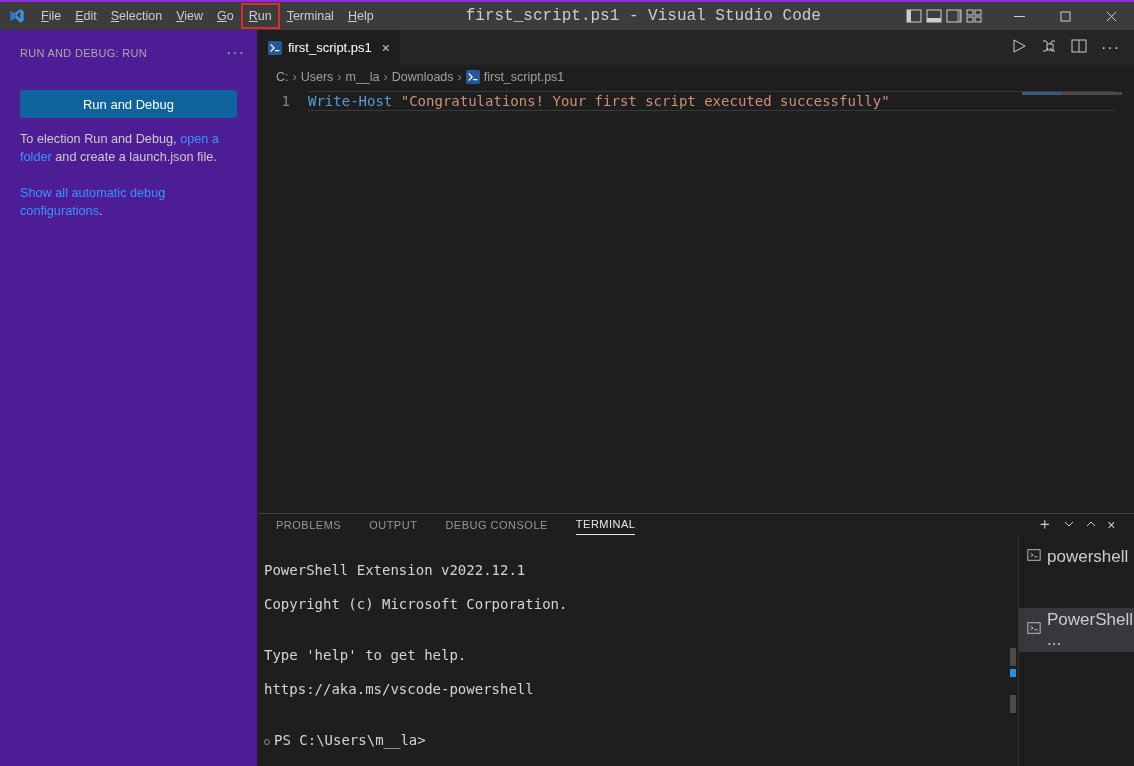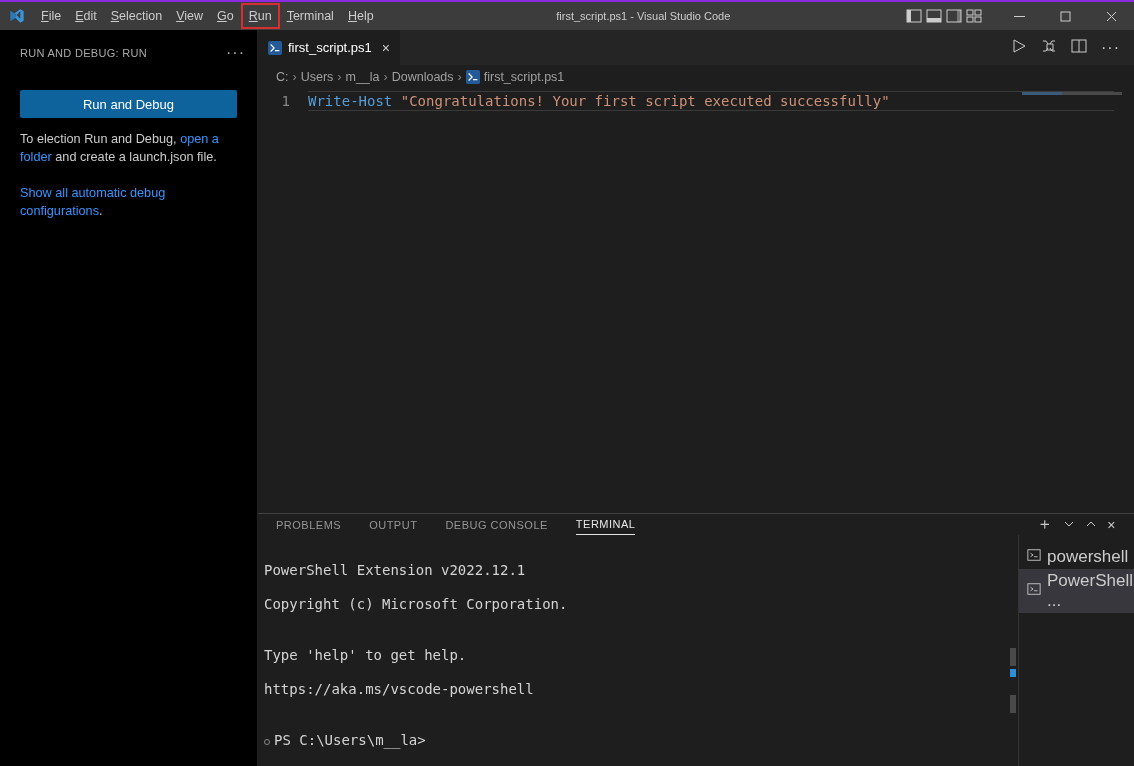--- a/index.html
+++ b/index.html
@@ -41,21 +41,22 @@
   .menu-item .mnemonic { text-decoration: underline; }
   .menu-run {
     border: 2px solid #d62f2f;
     padding: 0 6px;
     height: calc(100% - 2px);
   }
   .title-text {
     flex: 1;
     text-align: center;
     color: #cccccc;
-    font-size: 11px;
+    font-size: 16px;
+    font-family: Liberation Mono, monospace;
   }
   .title-controls {
     display: flex;
     align-items: center;
     height: 100%;
   }
   .layout-icons {
     display: flex;
     gap: 4px;
     padding-right: 14px;
@@ -73,21 +74,21 @@
     justify-content: center;
     color: #cccccc;
   }
   
   .main {
     display: flex;
     height: 736px;
   }
   .sidebar {
     width: 258px;
-    background: #000000;
+    background: #4c1d95;
     border-right: 1px solid #1e1e1e;
     padding: 0;
   }
   .sidebar-header {
     display: flex;
     align-items: center;
     justify-content: space-between;
     padding: 14px 12px 6px 20px;
     font-size: 11px;
     color: #aaaaaa;
@@ -250,21 +251,21 @@
     padding-top: 10px;
   }
   .term-side-item {
     display:flex;
     align-items:center;
     gap:6px;
     padding: 2px 8px;
     font-size:17px;
     color:#cccccc;
   }
-  .term-side-item.active { background:#37373d; }
+  .term-side-item.active { background:#37373d;margin-top:39px; }
   .circ { display:inline-block;width:6px;height:6px;border:1px solid #888;border-radius:50%;margin-right:4px; margin-top:4px;}
   .scroll-thumb {
     position:absolute; right:2px; width:6px; background:#4a4a4a;
   }
 </style>
 </head>
 <body>
 
 <div class="titlebar">
   <div class="logo">

